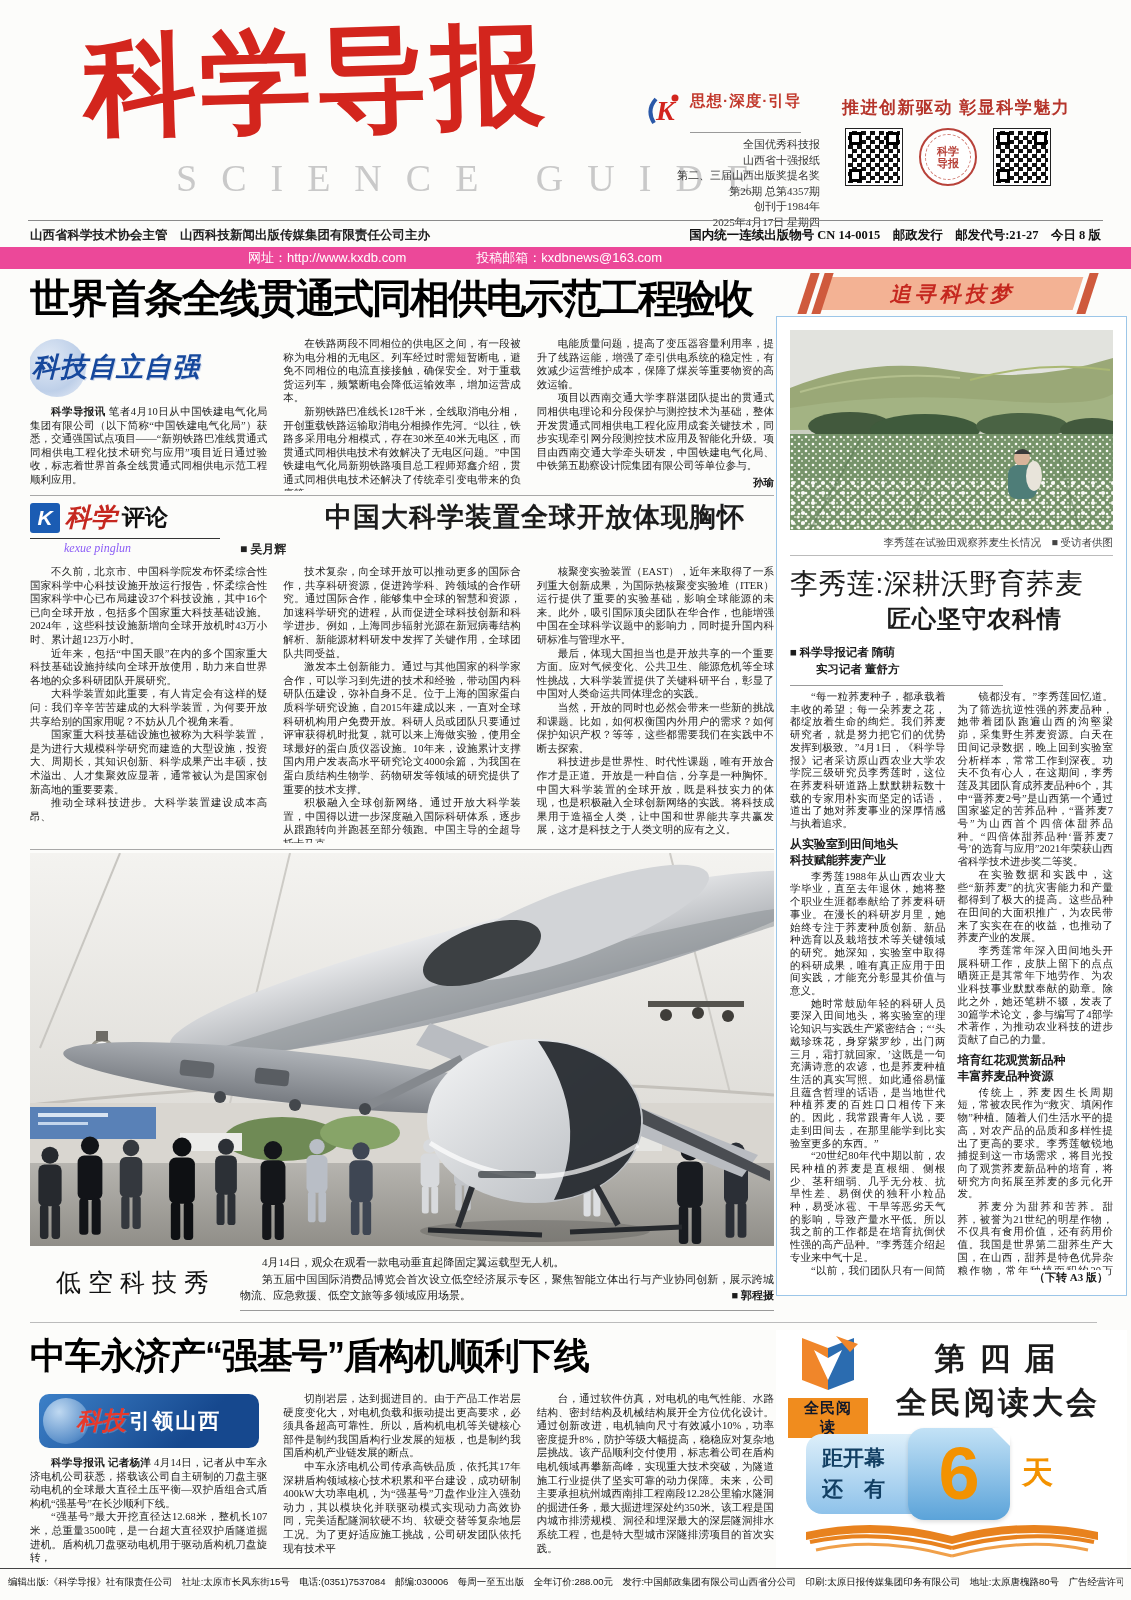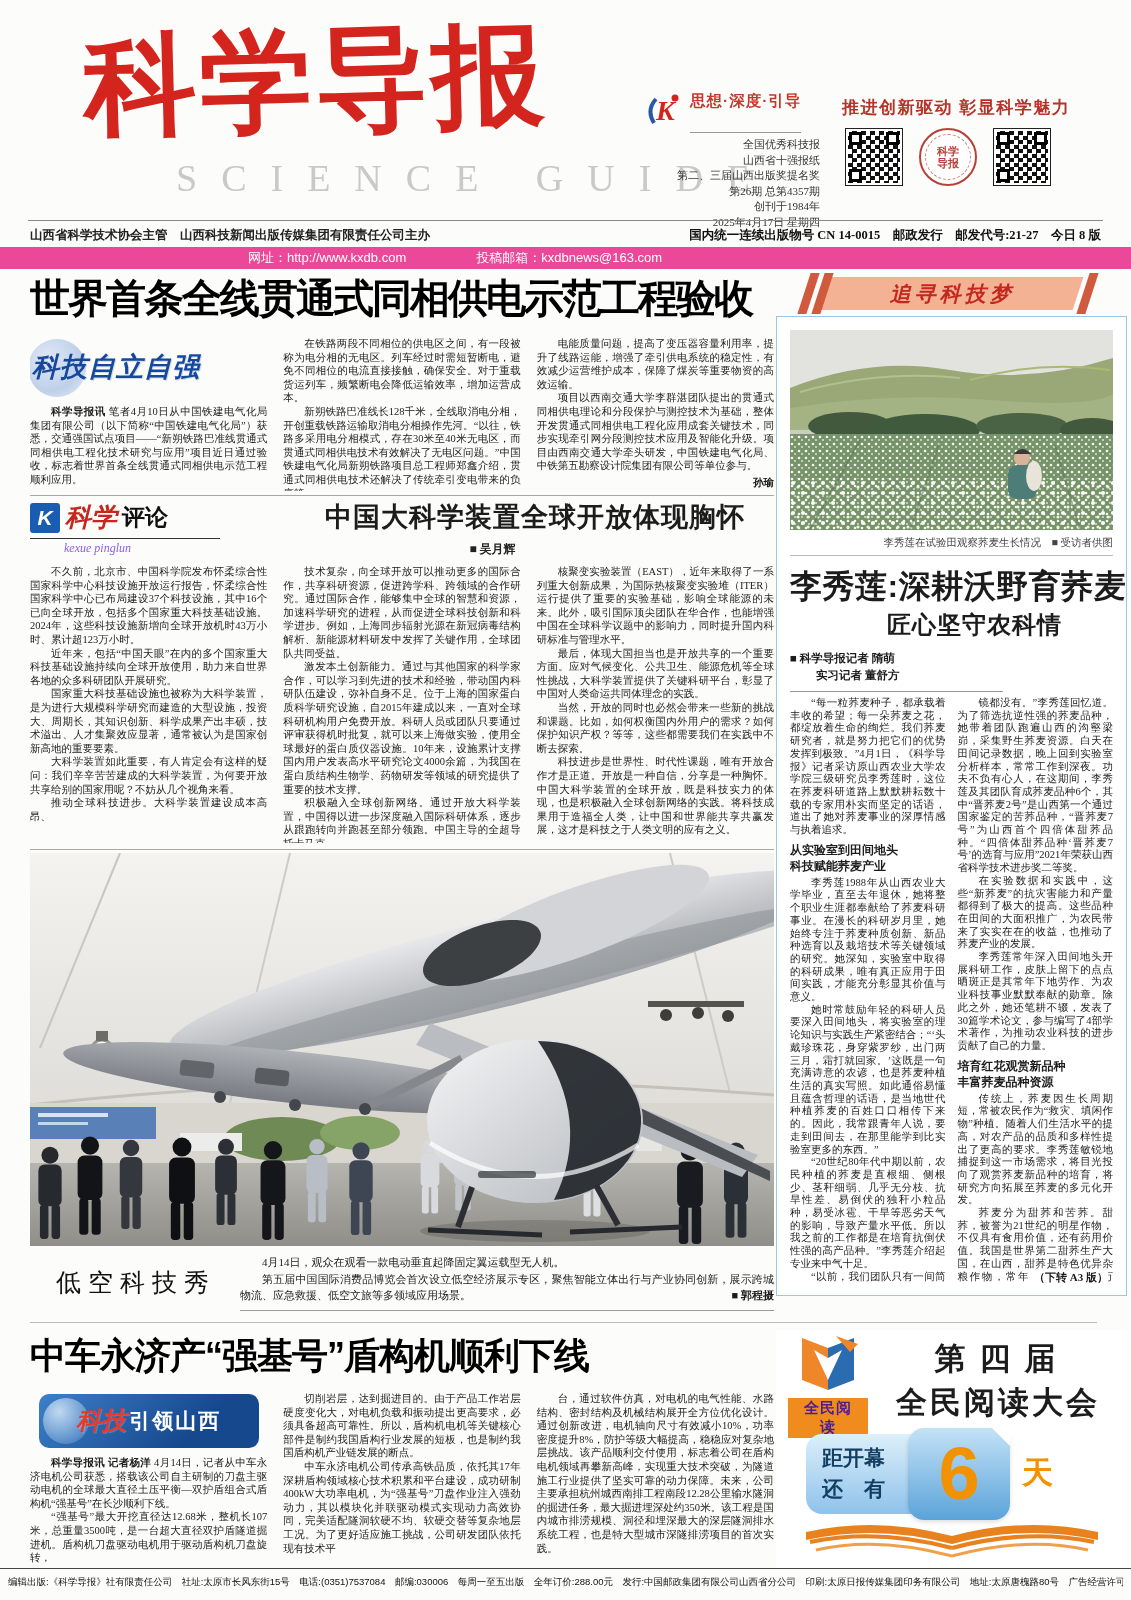--- a/index.html
+++ b/index.html
@@ -54,21 +54,21 @@
   
   .comm-logo{position:absolute;left:30px;top:500px;width:205px;font-family:"Liberation Sans",sans-serif;}
   .comm-row{display:flex;align-items:center;gap:5px;border-bottom:1.5px solid #333;padding-bottom:3px;width:190px;}
   .k-square{width:30px;height:30px;background:#1b5cb3;color:#fff;font-weight:900;font-size:21px;
     font-style:italic;display:flex;align-items:center;justify-content:center;border-radius:3px;}
   .kx{font-size:26px;font-weight:900;font-style:italic;color:#c5271f;font-family:"DejaVu Serif",serif;}
   .pl{font-size:23px;font-weight:900;color:#111;}
   .pinyin{font-style:italic;color:#8b5cf6;font-size:12px;margin:2px 0 0 34px;font-family:"Liberation Serif",serif;}
   .comm-headline{position:absolute;left:240px;top:499px;width:505px;text-align:right;font-size:27px;
     font-weight:900;font-family:"Liberation Sans",sans-serif;letter-spacing:1px;}
-  .comm-byline{position:absolute;left:240px;top:541px;width:505px;text-align:center;font-size:12px;
+  .comm-byline{position:absolute;left:240px;top:541px;width:505px;font-size:12px;
     font-weight:bold;color:#222;}
   .comm-cols{position:absolute;left:30px;top:565px;width:744px;height:278px;display:flex;gap:16px;overflow:hidden;}
 
   
   .main-photo{position:absolute;left:30px;top:853px;width:744px;height:393px;overflow:hidden;background:#d8d7d3;}
   .photo-cap-title{position:absolute;left:56px;top:1266px;font-size:25px;letter-spacing:7px;color:#111;
     font-family:"Liberation Sans",sans-serif;}
   .photo-cap{position:absolute;left:240px;top:1254px;width:534px;font-size:11px;line-height:16.5px;
     border-bottom:1px solid #999;padding-bottom:6px;text-align:justify;}
   .photo-cap .ind{text-indent:2em;margin:0;}
@@ -93,39 +93,39 @@
     transform:skewX(-18deg);display:flex;align-items:center;justify-content:center;}
   .ribbon::before,.ribbon::after{content:"";position:absolute;top:-4px;bottom:-4px;width:9px;background:#cf5a3d;}
   .ribbon::before{left:-22px;box-shadow:14px 0 0 #cf5a3d;}
   .ribbon::after{right:-14px;}
   .ribbon span{transform:skewX(18deg);font-size:21px;font-weight:900;font-style:italic;color:#c5271f;
     font-family:"DejaVu Serif",serif;letter-spacing:4px;white-space:nowrap;}
   .profile-box{position:absolute;left:776px;top:316px;width:351px;height:980px;border:1.5px solid #9cc6e8;
     background:#fff;padding:13px 13px 10px;}
   .p-photo{width:100%;height:200px;overflow:hidden;position:relative;background:#c9cec0;}
   .p-cap{font-size:10.5px;color:#444;text-align:right;margin-top:6px;padding-bottom:5px;border-bottom:1px solid #bbb;}
-  .p-head1{font-size:32px;font-weight:700;font-family:"Liberation Sans",sans-serif;margin-top:9px;
+  .p-head1{font-size:28px;font-weight:400;font-family:"Liberation Sans",sans-serif;margin-top:9px;
     letter-spacing:0.5px;white-space:nowrap;}
   .p-head2{font-size:24px;font-weight:900;font-family:"Liberation Sans",sans-serif;text-align:center;
     padding-left:46px;letter-spacing:1px;}
   .p-byline{margin:9px 0 4px;font-size:11.5px;font-weight:bold;border-bottom:1px solid #999;
     padding-bottom:7px;width:66%;line-height:17px;}
   .p-byline .l2{padding-left:26px;}
   .p-cols{display:flex;gap:12px;margin-top:5px;height:586px;overflow:hidden;}
   .p-col{flex:1;font-size:10.5px;line-height:12.7px;text-align:justify;}
   .p-col p{margin:0;text-indent:2em;}
   .p-sub{font-weight:bold;font-size:12px;font-family:"Liberation Sans",sans-serif;line-height:16px;
     margin:5px 0 3px;text-indent:0 !important;}
   .p-note{position:absolute;right:18px;bottom:10px;font-weight:bold;font-size:11px;background:#fff;padding-left:6px;}
 
   
   .read-box{position:absolute;left:776px;top:1330px;width:351px;height:238px;background:#fff;
     font-family:"Liberation Sans",sans-serif;}
   .read-logo{position:absolute;left:12px;top:6px;width:80px;text-align:center;}
-  .read-logo-label{background:#f08c1e;color:#4c1d95;font-weight:900;font-size:15px;padding:1px 13px;
+  .read-logo-label{background:#f08c1e;color:#0f172a;font-weight:900;font-size:15px;padding:1px 13px;
     letter-spacing:1px;display:block;}
   .read-title1{position:absolute;left:112px;top:8px;width:228px;text-align:center;font-size:31px;
     font-weight:900;letter-spacing:14px;font-family:"Liberation Serif",serif;}
   .read-title2{position:absolute;left:98px;top:52px;width:248px;text-align:center;font-size:31px;
     font-weight:900;letter-spacing:3px;font-family:"Liberation Serif",serif;}
   .count-tile{position:absolute;left:30px;top:104px;width:202px;height:80px;border-radius:16px;
     background:linear-gradient(180deg,#ddeffa,#8ec2ea);}
   .count-labels{position:absolute;left:46px;top:112px;font-size:21px;font-weight:900;color:#123f63;line-height:31px;}
   .count-labels .sp{letter-spacing:21px;}
   .count-num-box{position:absolute;left:132px;top:98px;width:102px;height:92px;border-radius:16px;
@@ -225,22 +225,22 @@
       <span class="pl">评论</span>
     </div>
     <div class="pinyin">kexue pinglun</div>
   </div>
   <div class="comm-headline">中国大科学装置全球开放体现胸怀</div>
   <div class="comm-byline">■ 吴月辉</div>
   <div class="comm-cols">
     <div class="ncol">
       <p>不久前，北京市、中国科学院发布怀柔综合性国家科学中心科技设施开放运行报告，怀柔综合性国家科学中心已布局建设37个科技设施，其中16个已向全球开放，包括多个国家重大科技基础设施。2024年，这些科技设施新增向全球开放机时43万小时、累计超123万小时。</p>
       <p>近年来，包括“中国天眼”在内的多个国家重大科技基础设施持续向全球开放使用，助力来自世界各地的众多科研团队开展研究。</p>
+      <p>大科学装置如此重要，有人肯定会有这样的疑问：我们辛辛苦苦建成的大科学装置，为何要开放共享给别的国家用呢？不妨从几个视角来看。</p>
       <p>国家重大科技基础设施也被称为大科学装置，是为进行大规模科学研究而建造的大型设施，投资大、周期长，其知识创新、科学成果产出丰硕，技术溢出、人才集聚效应显著，通常被认为是国家创新高地的重要要素。</p>
-      <p>大科学装置如此重要，有人肯定会有这样的疑问：我们辛辛苦苦建成的大科学装置，为何要开放共享给别的国家用呢？不妨从几个视角来看。</p>
       <p>推动全球科技进步。大科学装置建设成本高昂、</p>
     </div>
     <div class="ncol">
       <p>技术复杂，向全球开放可以推动更多的国际合作，共享科研资源，促进跨学科、跨领域的合作研究。通过国际合作，能够集中全球的智慧和资源，加速科学研究的进程，从而促进全球科技创新和科学进步。例如，上海同步辐射光源在新冠病毒结构解析、新能源材料研发中发挥了关键作用，全球团队共同受益。</p>
       <p>激发本土创新能力。通过与其他国家的科学家合作，可以学习到先进的技术和经验，带动国内科研队伍建设，弥补自身不足。位于上海的国家蛋白质科学研究设施，自2015年建成以来，一直对全球科研机构用户免费开放。科研人员或团队只要通过评审获得机时批复，就可以来上海做实验，使用全球最好的蛋白质仪器设施。10年来，设施累计支撑国内用户发表高水平研究论文4000余篇，为我国在蛋白质结构生物学、药物研发等领域的研究提供了重要的技术支撑。</p>
       <p>积极融入全球创新网络。通过开放大科学装置，中国得以进一步深度融入国际科研体系，逐步从跟跑转向并跑甚至部分领跑。中国主导的全超导托卡马克</p>
     </div>
     <div class="ncol">
       <p>核聚变实验装置（EAST），近年来取得了一系列重大创新成果，为国际热核聚变实验堆（ITER）运行提供了重要的实验基础，影响全球能源的未来。此外，吸引国际顶尖团队在华合作，也能增强中国在全球科学议题中的影响力，同时提升国内科研标准与管理水平。</p>
       <p>最后，体现大国担当也是开放共享的一个重要方面。应对气候变化、公共卫生、能源危机等全球性挑战，大科学装置提供了关键科研平台，彰显了中国对人类命运共同体理念的实践。</p>

